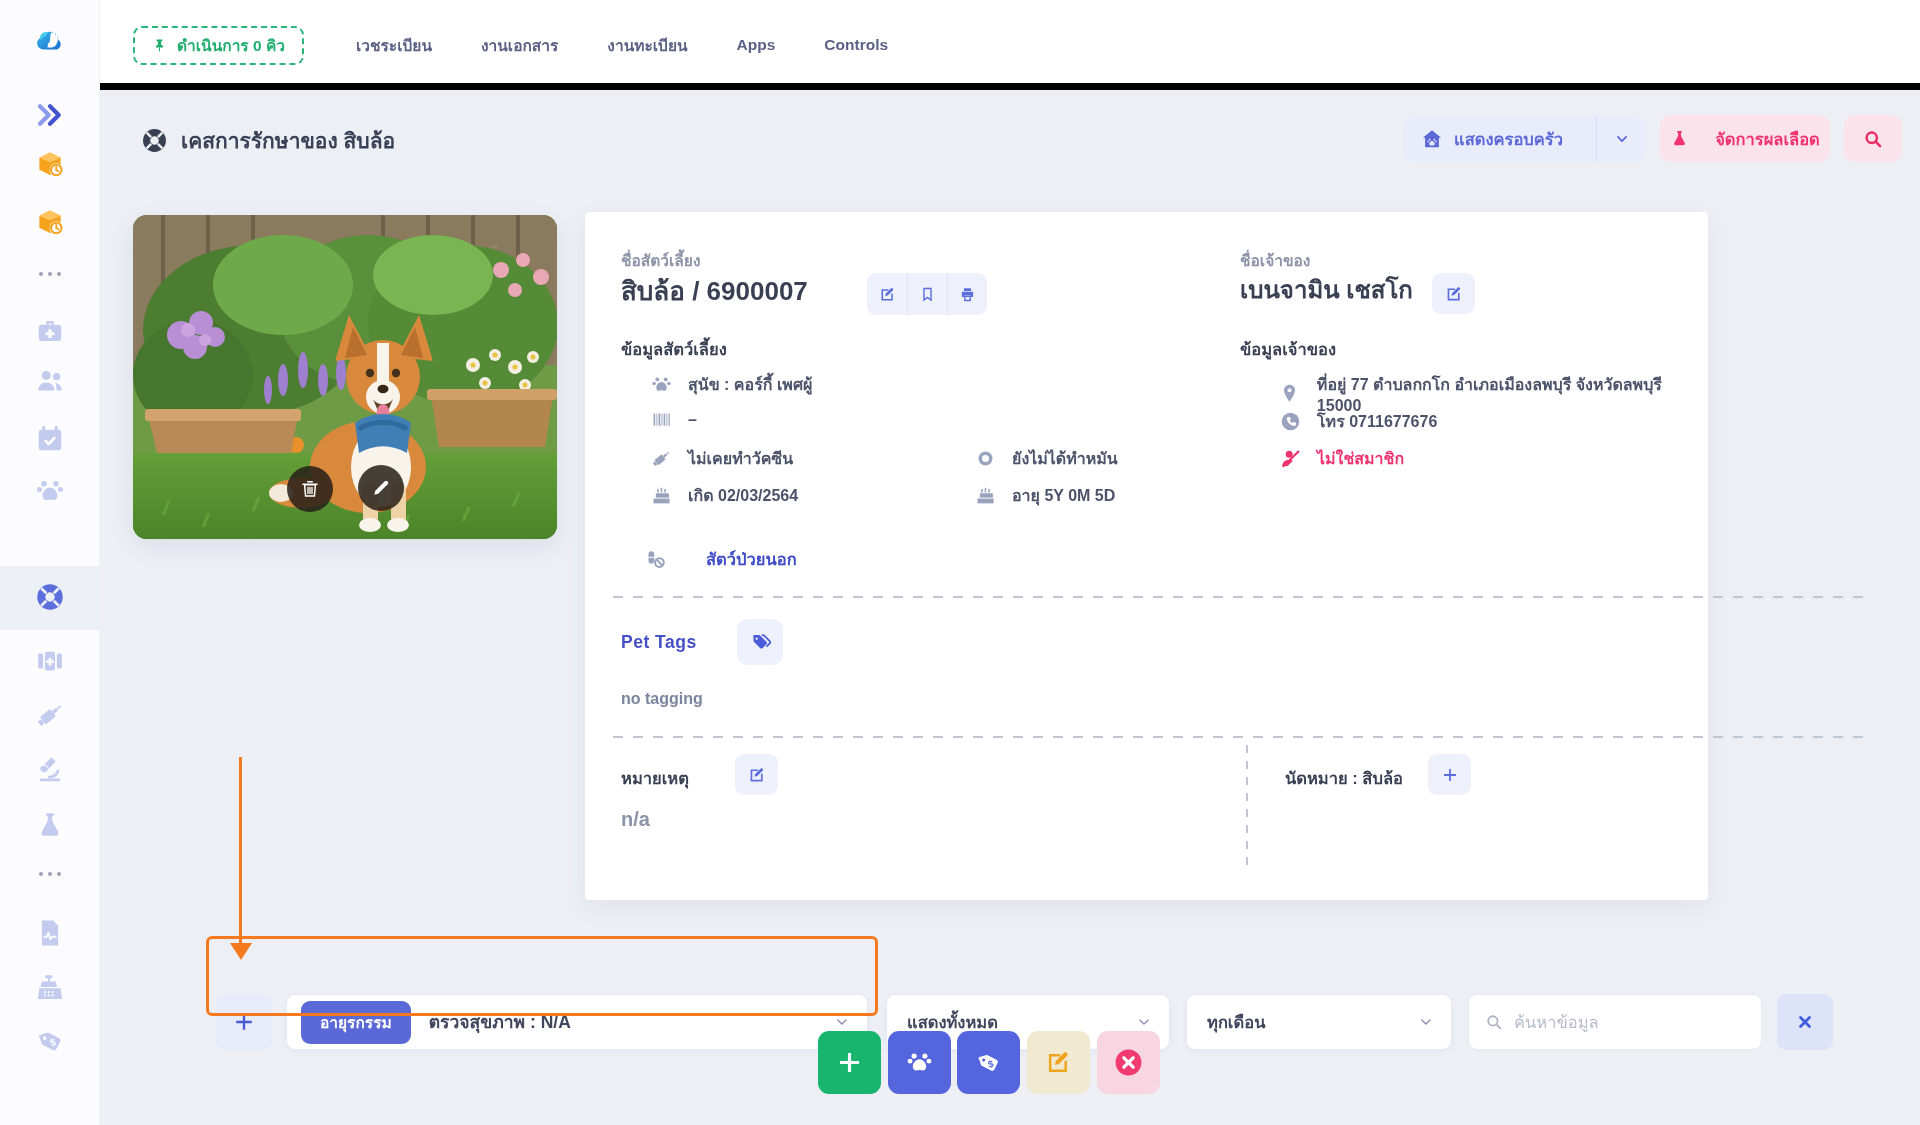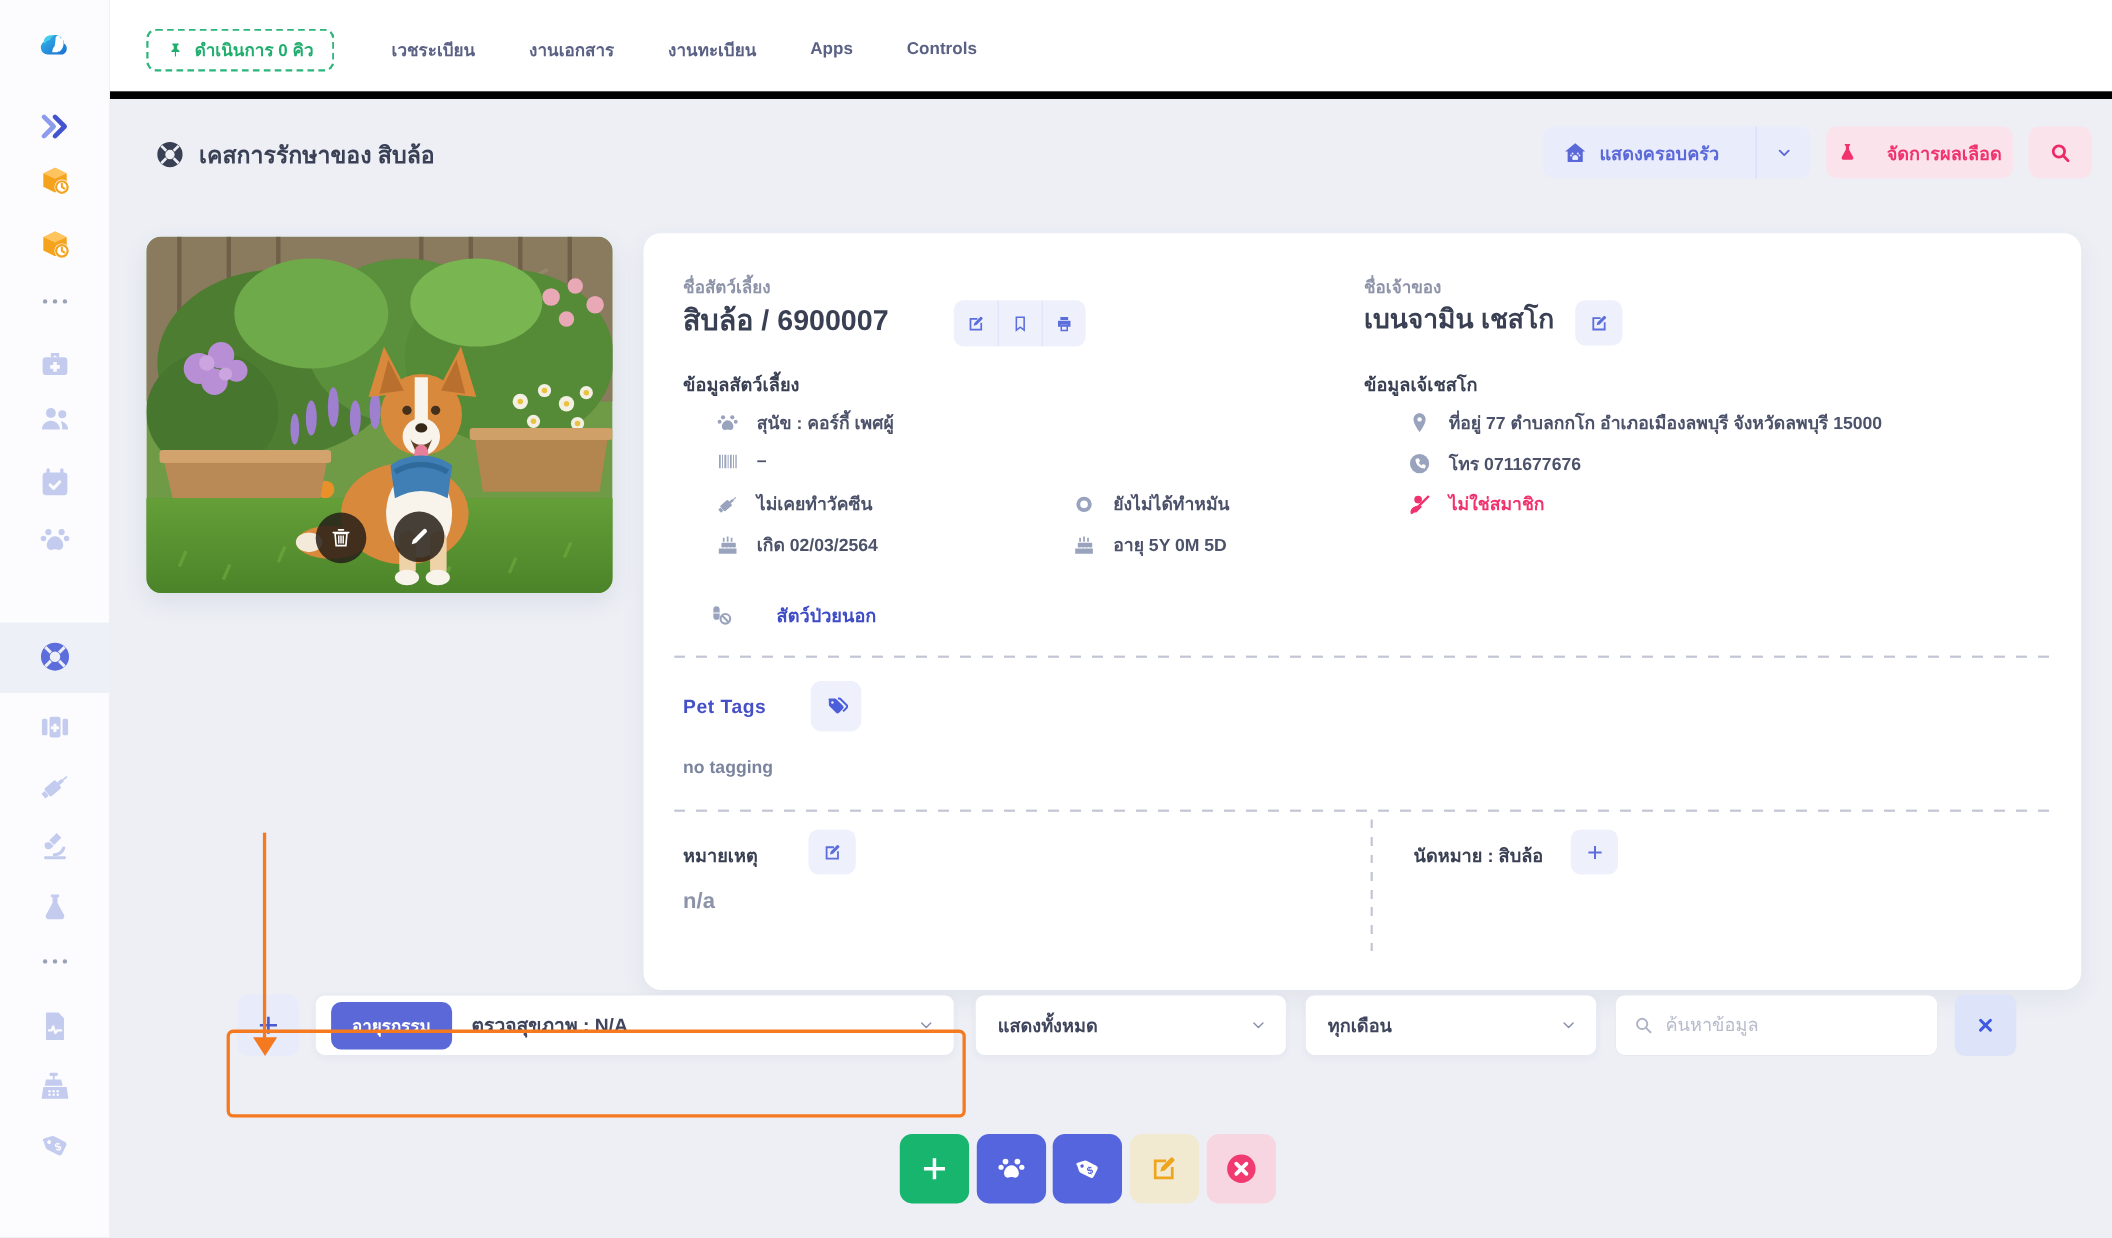--- a/index.html
+++ b/index.html
@@ -74,22 +74,22 @@
   .photo-card { position:absolute; left:133px; top:215px; width:424px; height:324px;
     border-radius:14px; overflow:hidden; box-shadow:0 8px 22px rgba(70,80,120,.10); }
   .photo-overlay-btn { position:absolute; width:46px; height:46px; border-radius:50%;
     background:rgba(38,30,23,.85); display:flex; align-items:center; justify-content:center;
     color:#fff; cursor:pointer; }
   .photo-overlay-btn svg { width:20px; height:20px; }
   .ph-trash { left:154px; top:251px; }
   .ph-pencil { left:225px; top:250px; }
 
   
-  .main-card { position:absolute; left:585px; top:212px; width:1307px; height:688px;
-    background:#fff; border-radius:16px; box-shadow:0 8px 22px rgba(70,80,120,.07); }
+  .main-card { position:absolute; left:585px; top:212px; width:1123px; height:688px;
+    background:#fff; border-radius:4px; box-shadow:0 8px 22px rgba(70,80,120,.07); }
   .mc { position:absolute; }
   .field-label { color:#8d93a8; font-weight:600; font-size:15.5px; }
   .big-name { font-size:26px; font-weight:800; color:#3a4053; }
   .section-label { color:#3a4053; font-weight:700; font-size:16.5px; }
   .icon-group { display:flex; background:#eef1fc; border-radius:9px; overflow:hidden; }
   .icon-group .ig-btn { width:40px; height:42px; display:flex; align-items:center;
     justify-content:center; color:#5b6edc; cursor:pointer; }
   .icon-group .ig-btn + .ig-btn { border-left:1px solid #dfe3f7; }
   .icon-group svg { width:17px; height:17px; }
   .sq-btn { width:43px; height:41px; background:#eef1fc; border-radius:9px;
@@ -119,21 +119,21 @@
   
   .arrow-line { position:absolute; left:239px; top:757px; width:3px; height:188px;
     background:#f4791f; z-index:6; }
   .arrow-head { position:absolute; left:230px; top:943px; width:0; height:0; z-index:6;
     border-left:11px solid transparent; border-right:11px solid transparent;
     border-top:17px solid #f4791f; }
   .orange-box { position:absolute; left:206px; top:936px; width:672px; height:80px;
     border:3px solid #f4791f; border-radius:6px; z-index:5; pointer-events:none; }
 
   
-  .fctl { position:absolute; top:904px; height:56px; }
+  .fctl { position:absolute; top:994px; height:56px; }
   .plus-btn { left:216px; width:56px; background:#e7ebfa; border-radius:10px;
     display:flex; align-items:center; justify-content:center; color:#4a5ad1; cursor:pointer; }
   .plus-btn svg { width:22px; height:22px; }
   .select { background:#fff; border:1px solid #e6e9f2; border-radius:9px;
     display:flex; align-items:center; cursor:pointer; box-shadow:0 2px 6px rgba(70,80,120,.04); }
   .select .caret { margin-left:auto; margin-right:18px; color:#8a92ad; }
   .select .caret svg { width:14px; height:14px; }
   .case-select { left:286px; width:582px; }
   .case-badge { margin-left:14px; background:#5b68d8; color:#fff; font-weight:700;
     font-size:15.5px; padding:9px 19px; border-radius:9px; }
@@ -601,21 +601,21 @@
   </div>
 
   <div class="mc field-label" style="left:655px;top:36px">ชื่อเจ้าของ</div>
   <div class="mc big-name" style="left:655px;top:58px;font-size:24px">เบนจามิน เชสโก</div>
   <div class="mc sq-btn" style="left:847px;top:61px">
     <svg viewBox="0 0 24 24" fill="currentColor">
       <path d="M3.5 4.5h10v2.2H5.7v11.6h11.6v-7.8h2.2v10h-16v-16z"></path>
       <path d="M20.8 5.1l-1.9-1.9a1.3 1.3 0 0 0-1.8 0l-7.5 7.5-.9 3.6 3.6-.9 7.5-7.5a1.3 1.3 0 0 0 0-1.8z"></path>
     </svg>
   </div>
-  <div class="mc section-label" style="left:655px;top:124px">ข้อมูลเจ้เชสโก</div>
+  <div class="mc section-label" style="left:655px;top:124px">ข้อมูลเจ้าของ</div>
 
   <div class="drow" style="left:693px;top:160px">
     <span class="ric">
       <svg viewBox="0 0 24 24" fill="currentColor">
           <path d="M12 2c-3.5 0-6.3 2.8-6.3 6.3C5.7 13 12 21.5 12 21.5s6.3-8.5 6.3-13.2C18.3 4.8 15.5 2 12 2z"></path>
           <circle cx="12" cy="8.3" r="2.3" fill="#fff"></circle>
         </svg>
     </span>
     <span>ที่อยู่ 77 ตำบลกกโก อำเภอเมืองลพบุรี จังหวัดลพบุรี 15000</span>
   </div>

